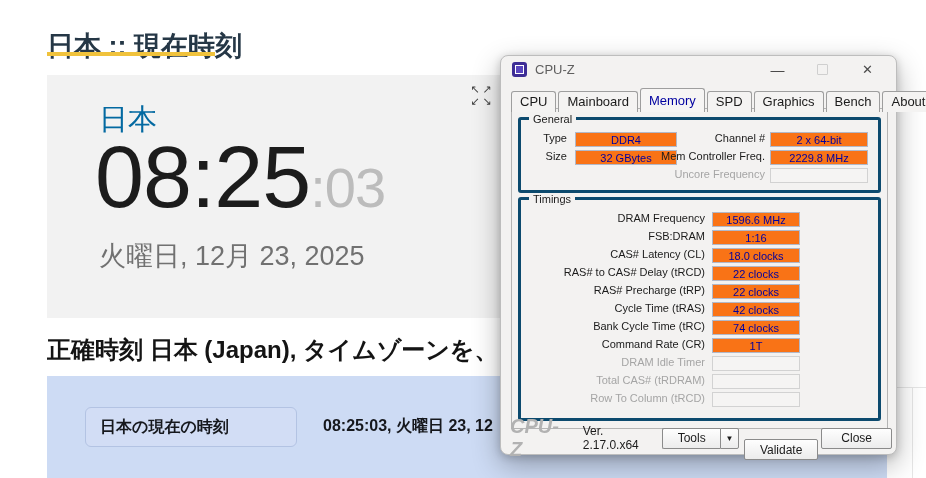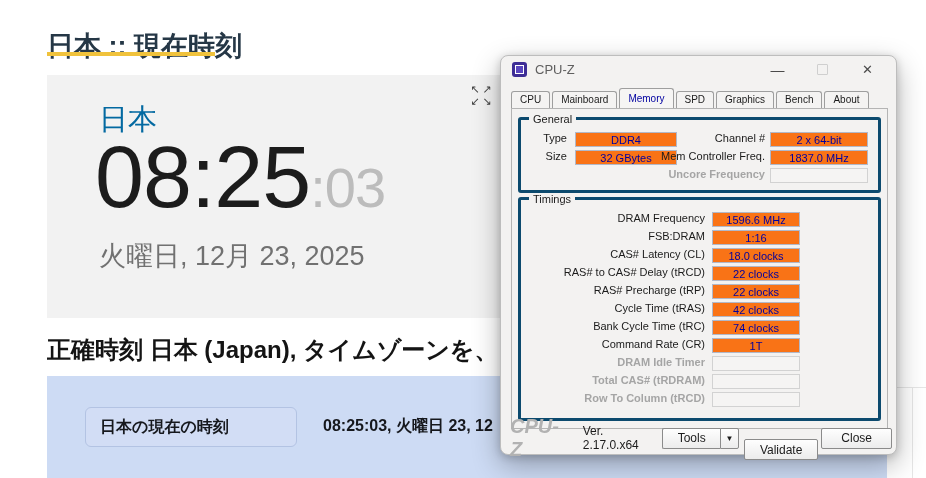--- a/index.html
+++ b/index.html
@@ -49,34 +49,34 @@
   .app-icon span{display:block;width:7px;height:7px;border:1px solid #ffffff;background:#5a46c0;}
   .title-text{margin-left:8px;font-size:13px;color:#5f5f5f;}
   .winctrls{position:absolute;right:6px;top:0;height:27px;display:flex;}
   .winbtn{width:45px;height:27px;display:flex;align-items:center;justify-content:center;font-size:13px;color:#4a4a4a;cursor:pointer;}
   .winbtn.max span{display:block;width:9px;height:9px;border:1px solid #cfcfcf;border-radius:1px;}
   .winbtn.min{font-size:14px;}
   
   .tabbar{position:absolute;left:10px;top:31px;display:flex;align-items:flex-end;z-index:3;}
   .tab{
     background:#f4f3f2;border:1px solid #9e9e9e;border-bottom:none;border-radius:3px 3px 0 0;
-    padding:2px 8px 3px;margin-right:2px;font-size:10px;color:#1b1b1b;cursor:pointer;position:relative;top:1px;
+    padding:2px 8px 3px;margin-right:2px;font-size:13px;color:#1b1b1b;cursor:pointer;position:relative;top:1px;
   }
   .tab.active{color:#0000a0;background:#f6f5f4;padding-top:4px;padding-bottom:4px;z-index:4;top:1px;}
   .tabpage{
     position:absolute;left:10px;right:8px;top:52px;height:321px;
     border:1px solid #b4b4b4;background:#f3f2f1;box-sizing:border-box;
   }
   .groupbox{position:absolute;left:6px;right:6px;border:3px solid #0c4a6e;border-radius:3px;}
   .groupbox .legend{position:absolute;top:-7px;left:8px;background:#f3f2f1;padding:0 4px;font-size:11px;color:#1b1b1b;}
   .gb-general{top:8px;height:70px;}
   .gb-timings{top:88px;height:218px;}
   .frow{display:flex;height:18px;}
   .lbl{color:#1b1b1b;font-size:11px;white-space:nowrap;}
-  .lbl.disabled{color:#a5a5a5;font-weight:bold;}
+  .lbl.disabled{color:#a5a5a5;}
   .vbox{
     height:15px;background:#f97316;border:1px solid #b2b8c8;color:#0000a0;
     font-size:11px;text-align:center;line-height:14px;box-sizing:border-box;
   }
   .vbox.empty{background:#f5f4f3;border-color:#d2d2d2;}
   .gen-left{position:absolute;left:12px;top:12px;}
   .gen-left .lbl{width:34px;text-align:right;margin-right:8px;}
   .gen-left .vbox{width:102px;}
   .gen-right{position:absolute;right:10px;top:12px;}
   .gen-right .lbl{width:152px;text-align:right;margin-right:5px;}
@@ -169,21 +169,21 @@
             <div class="vbox">32 GBytes</div>
           </div>
         </div>
       <div class="gen-right">
           <div class="frow">
             <div class="lbl">Channel #</div>
             <div class="vbox">2 x 64-bit</div>
           </div>
           <div class="frow">
             <div class="lbl">Mem Controller Freq.</div>
-            <div class="vbox">1837.0 MHz</div>
+            <div class="vbox">2229.8 MHz</div>
           </div>
           <div class="frow">
             <div class="lbl disabled">Uncore Frequency</div>
             <div class="vbox empty"></div>
           </div>
         </div>
     </div>
 
     <div class="groupbox gb-timings">
       <div class="legend">Timings</div>

